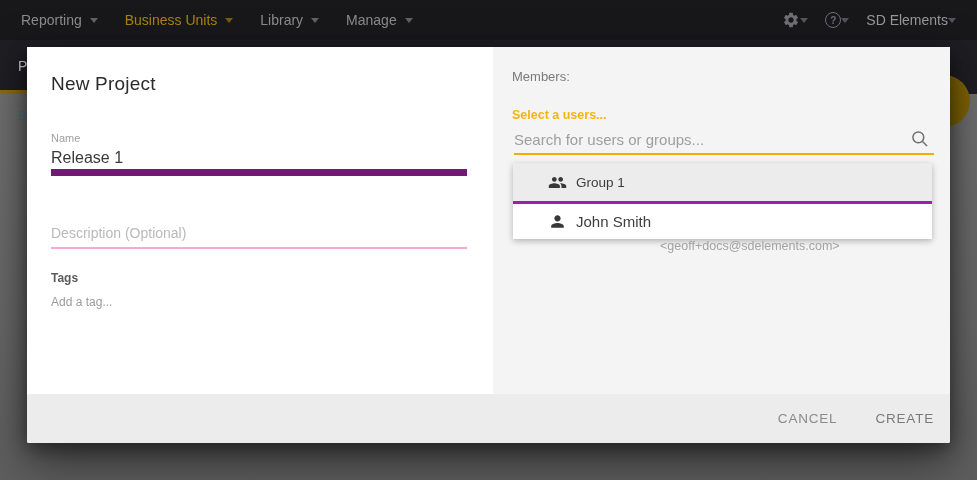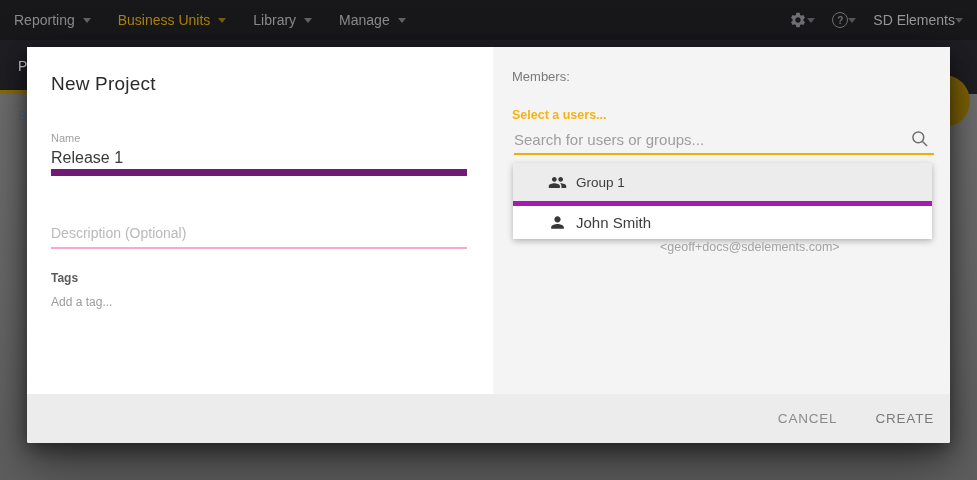--- a/index.html
+++ b/index.html
@@ -6,21 +6,21 @@
   html,body { background:#444; }
   body { font-family:"Liberation Sans", sans-serif; }
   .screen {
     position:relative; width:977px; height:480px; overflow:hidden;
     background:#6a6a6a;
   }
 
   
   .topnav {
     position:absolute; left:0; top:0; width:977px; height:40px;
-    background:#18181b; display:flex; align-items:center; padding:0 14px;
+    background:#18181b; display:flex; align-items:center; padding:0 21px;
     z-index:1;
   }
   .nav-item { display:flex; align-items:center; gap:8px; margin-right:27px;
     font-size:14px; color:#8b8b8d; cursor:pointer; }
   .nav-item.active { color:#ab820c; }
   .caret { width:0; height:0; border-left:4px solid transparent;
     border-right:4px solid transparent; border-top:5px solid currentColor;
     opacity:.65; display:inline-block; }
   .nav-right { margin-left:auto; display:flex; align-items:center; gap:9px;
     color:#77777b; }
@@ -99,21 +99,21 @@
     font-family:"Liberation Sans", sans-serif; }
   .search-input::placeholder { color:#9e9e9e; }
   .search-svg { position:absolute; right:4px; top:4px; width:20px; height:20px;
     stroke:#6f6f6f; fill:none; stroke-width:1.8; }
 
   .dropdown { position:absolute; left:20px; top:116px; width:419px;
     background:#fff; box-shadow:0 2px 6px rgba(0,0,0,.28); border-radius:1px; }
   .dd-row { height:38px; display:flex; align-items:center; padding-left:35px;
     cursor:pointer; }
   .dd-row.selected { background:#ececec; }
-  .dd-row + .dd-row { border-top:5px solid #a21caf; }
+  .dd-row + .dd-row { border-top:3px solid #a21caf; }
   .dd-icon { width:19px; height:19px; fill:#383838; margin-right:9px; flex:none; }
   .dd-name { font-size:13.5px; color:#3d3d3d; }
   .dd-name.user { font-size:15px; }
   .dd-email { font-size:12.5px; color:#a3a3a3; margin-left:9px;margin-top:48px; }
 
   .btn { border:none; background:transparent; font-size:13.5px; font-weight:500;
     letter-spacing:.8px; padding:10px 14px; cursor:pointer;
     font-family:"Liberation Sans", sans-serif; }
   .btn-cancel { color:#8b8b8b; }
   .btn-create { color:#7a7a7a; }

